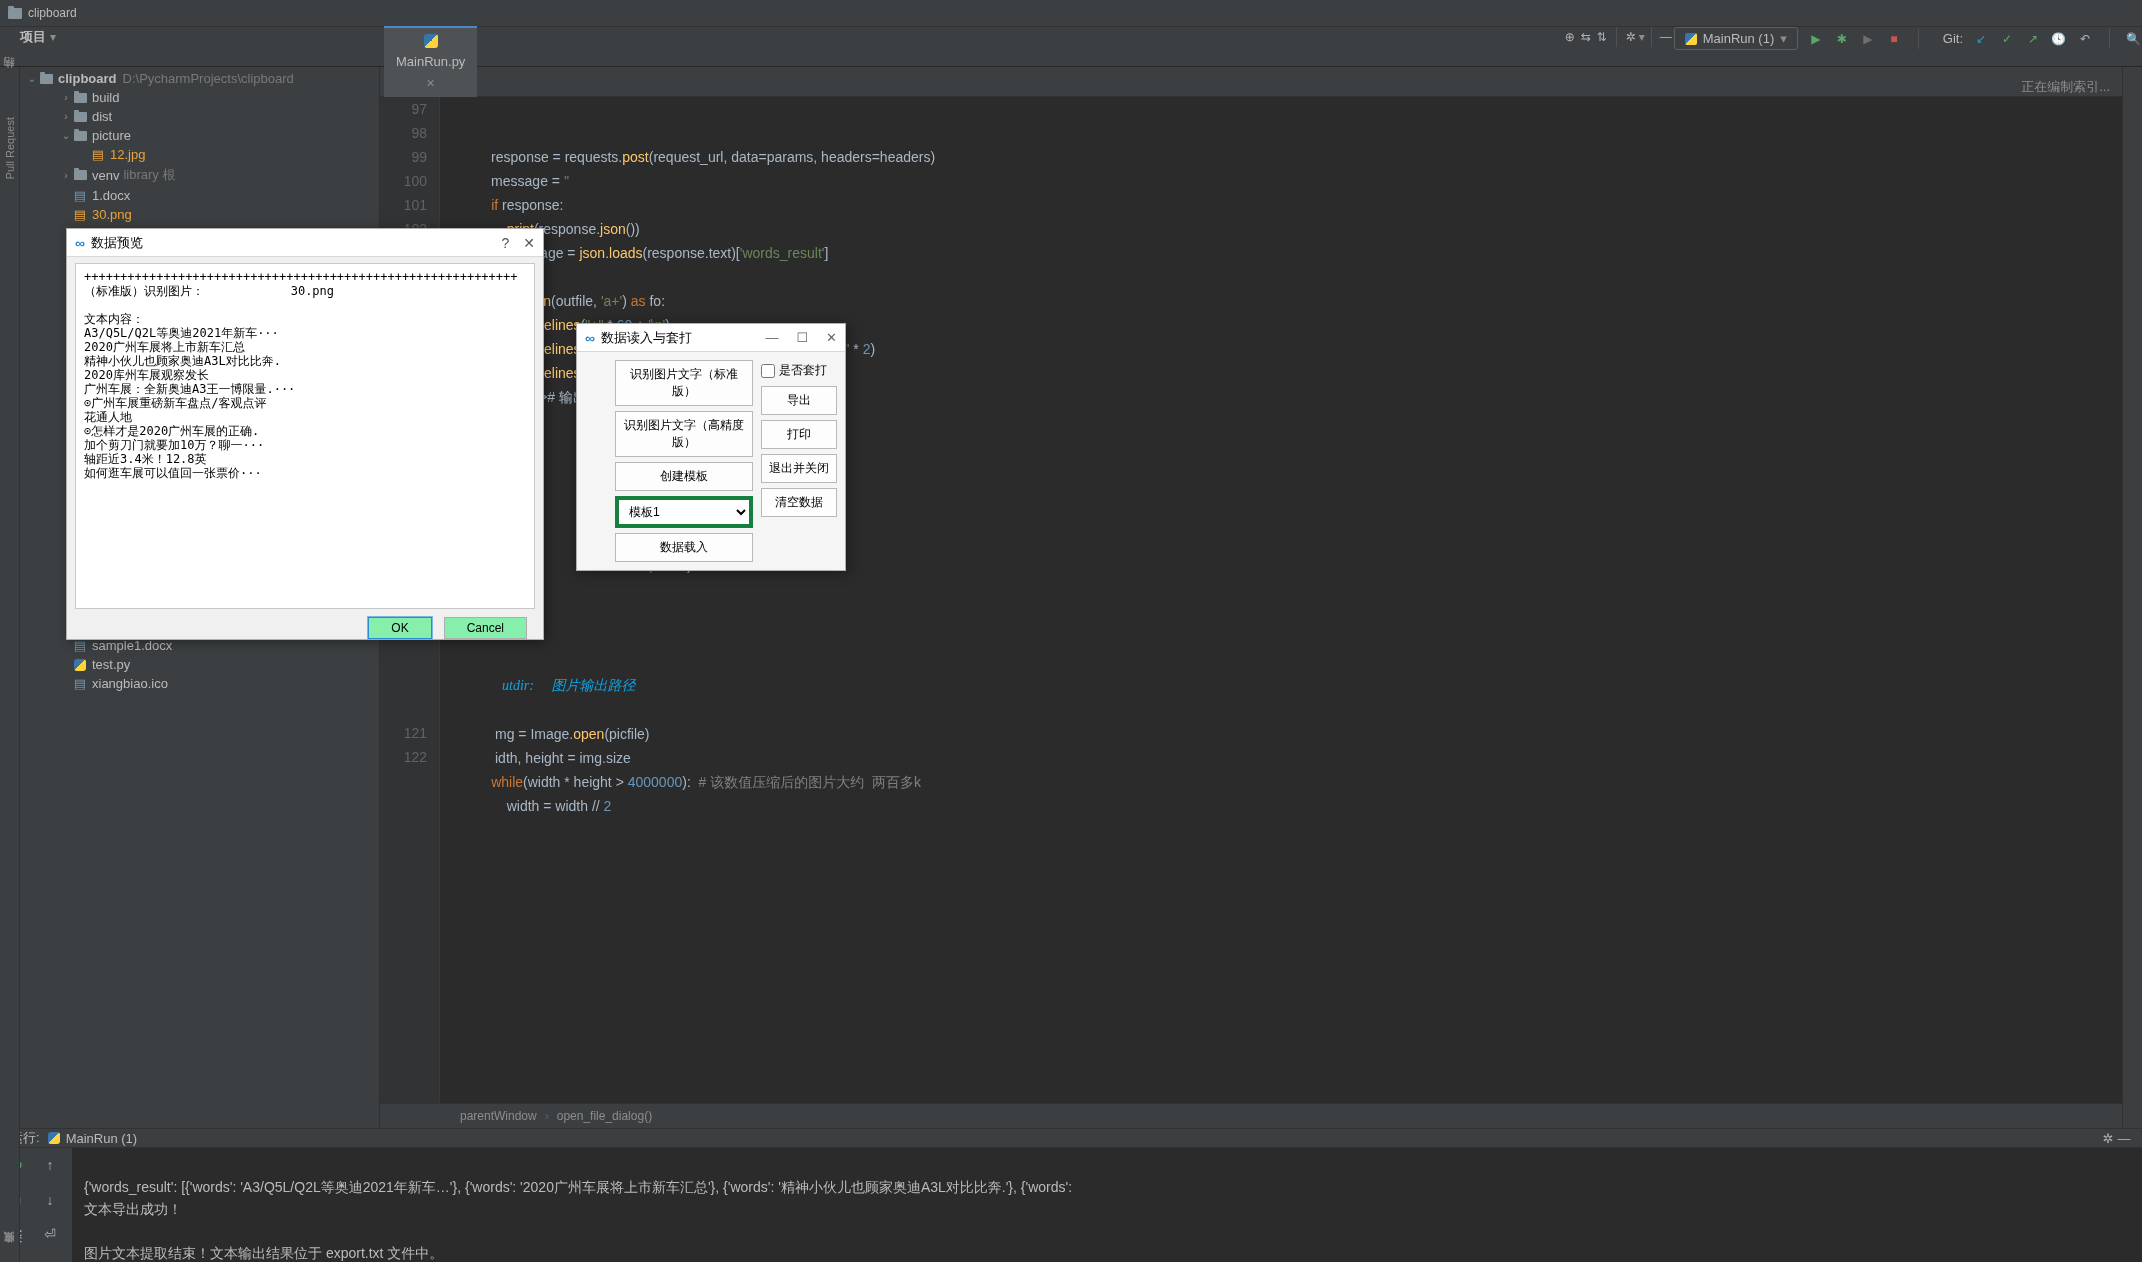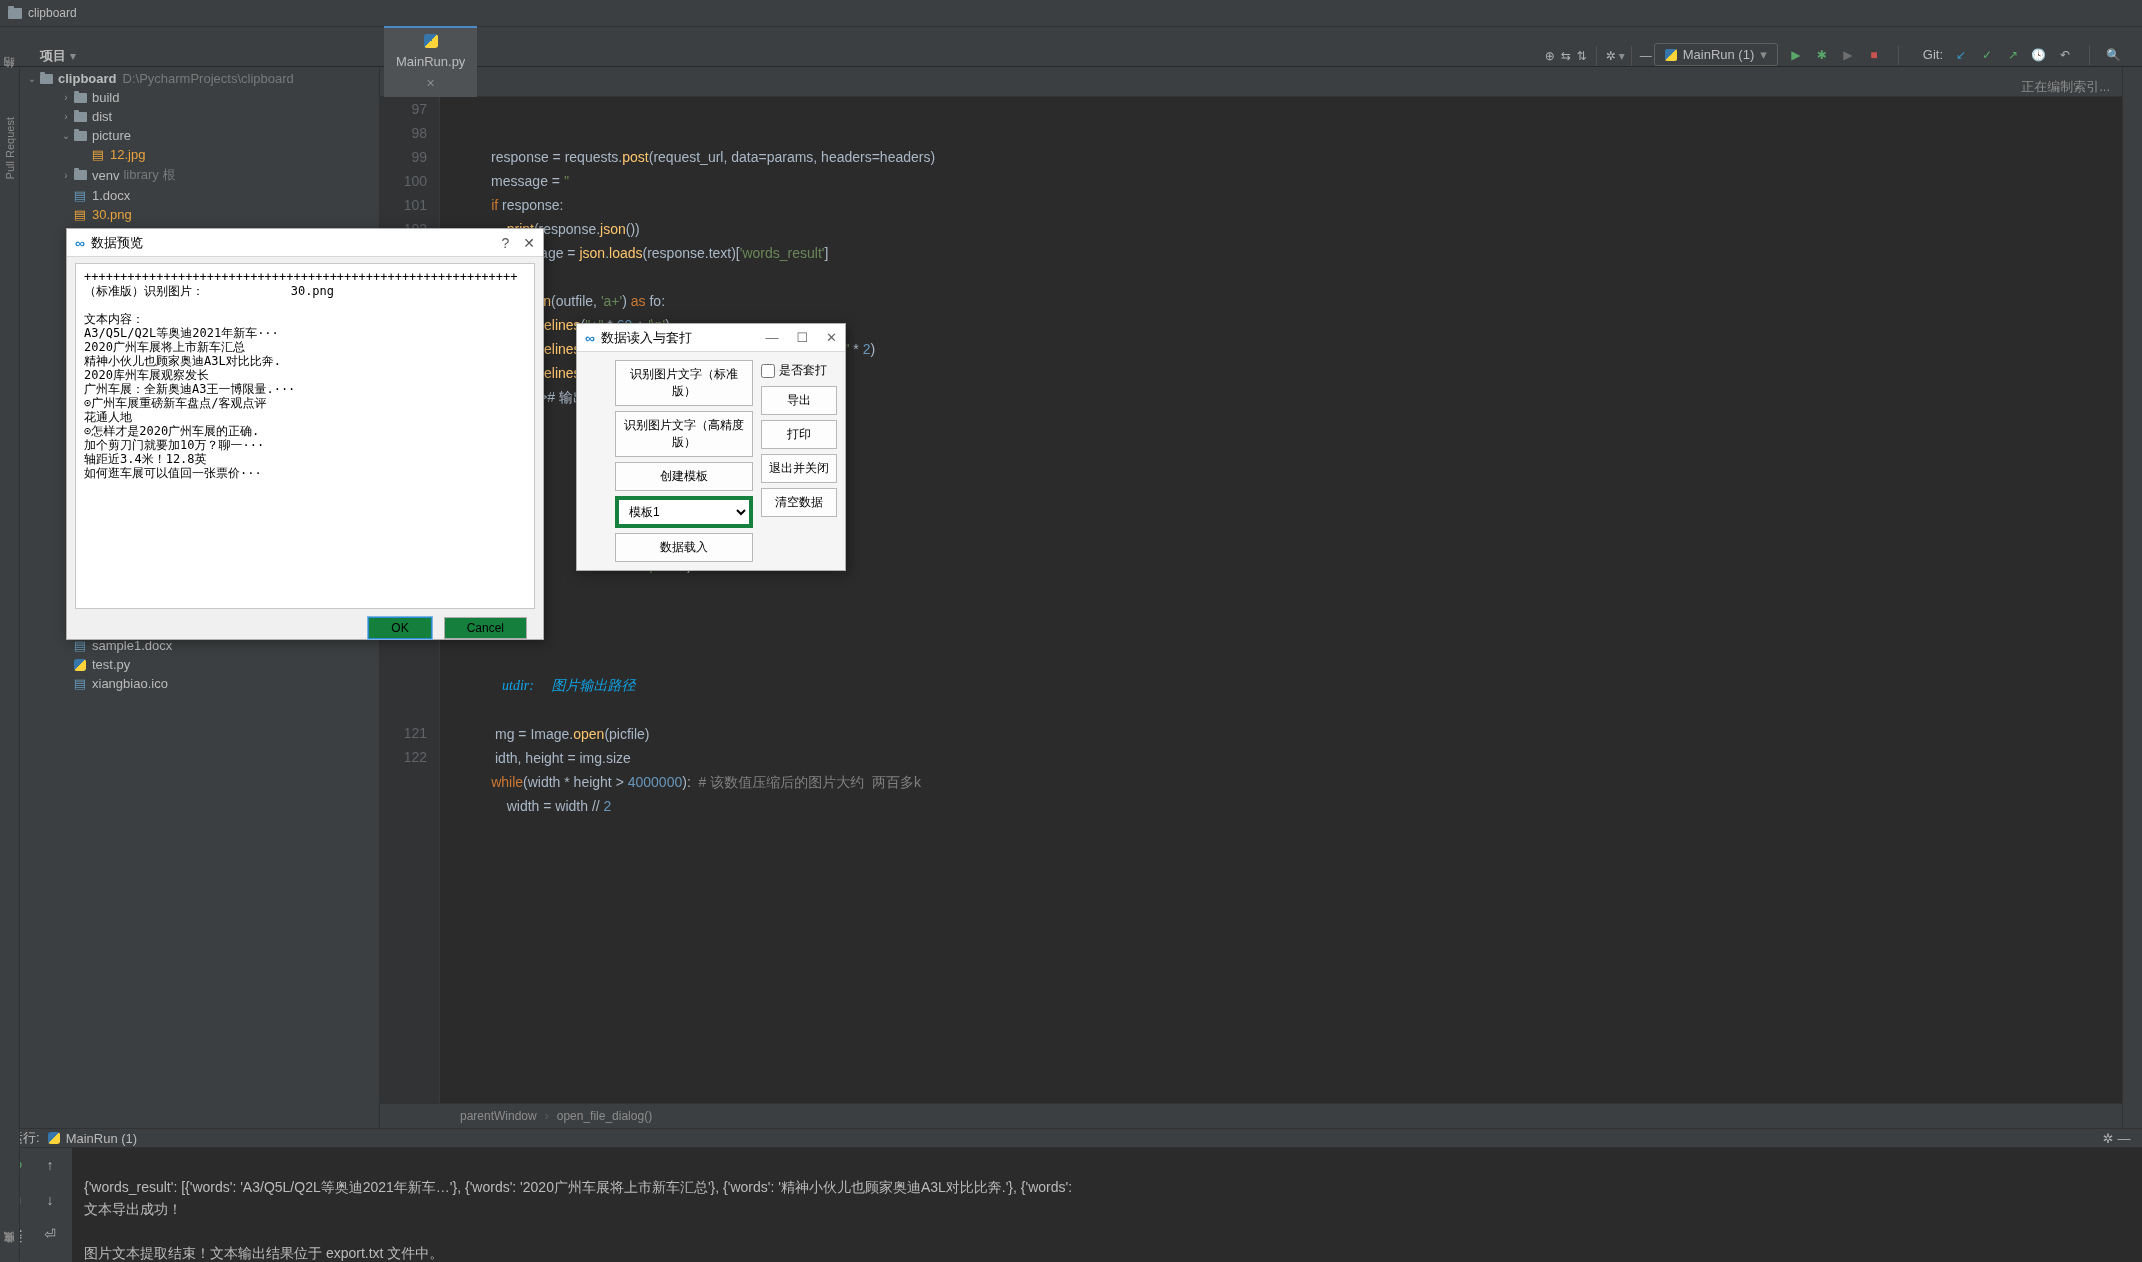--- a/index.html
+++ b/index.html
@@ -4,21 +4,21 @@
 <style>
 * { margin: 0; padding: 0; box-sizing: border-box; font-family: "Microsoft YaHei", "Segoe UI", sans-serif; }
 body { background: #2b2b2b; color: #bbbbbb; font-size: 12px; overflow: hidden; width: 2142px; height: 1262px; position: relative; }
 
 
 .title-bar { background: #3c3f41; height: 27px; display: flex; align-items: center; padding: 0 8px; border-bottom: 1px solid #323232; }
 .title-bar .folder-ico { width: 14px; height: 11px; background: #87939a; margin-right: 6px; border-radius: 1px; position: relative; }
 .title-bar .folder-ico::before { content: ''; position: absolute; top: -2px; left: 0; width: 6px; height: 2px; background: #87939a; border-radius: 1px 1px 0 0; }
 
 
-.toolbar { background: #3c3f41; height: 40px; display: flex; align-items: flex-end; padding: 0 20px; border-bottom: 1px solid #282828; }
+.toolbar { background: #3c3f41; height: 40px; display: flex; align-items: flex-start; padding: 0 0; border-bottom: 1px solid #282828; }
 .toolbar-left { display: flex; align-items: center; flex: 1; }
 .toolbar-right { display: flex; align-items: center; gap: 10px; }
 .project-label { color: #bbbbbb; font-size: 13px; font-weight: bold; }
 .toolbar-icon { width: 16px; height: 16px; display: inline-flex; align-items: center; justify-content: center; cursor: pointer; color: #afb1b3; }
 .toolbar-sep { width: 1px; height: 20px; background: #515151; margin: 0 6px; }
 .run-config { background: #3c3f41; border: 1px solid #5e6060; border-radius: 3px; padding: 3px 10px; display: flex; align-items: center; gap: 6px; font-size: 13px; color: #bbbbbb; }
 .git-label { color: #bbbbbb; font-size: 13px; margin-left: 8px; }
 
 
 .main { display: flex; height: calc(100% - 27px - 40px - 134px); }
@@ -80,21 +80,21 @@
 .dialog { position: absolute; background: #f0f0f0; border: 1px solid #b0b0b0; box-shadow: 2px 2px 12px rgba(0,0,0,0.4); font-family: "Microsoft YaHei", sans-serif; color: #000; }
 .dialog-title { height: 28px; display: flex; align-items: center; padding: 0 8px; font-size: 13px; border-bottom: 1px solid #d8d8d8; background: #ffffff; }
 .dialog-title .q-close { margin-left: auto; display: flex; gap: 14px; color: #555; font-size: 14px; }
 .dialog-title .q-close span { cursor: pointer; }
 .dlg-logo { color: #2185d0; font-weight: bold; font-size: 14px; margin-right: 6px; }
 
 
 #dlg-preview { left: 66px; top: 228px; width: 478px; height: 412px; background: #f0f0f0; }
 #dlg-preview .preview-box { background: #fff; border: 1px solid #c8c8c8; margin: 6px 8px; height: 346px; padding: 6px 8px; font-size: 12px; line-height: 14px; font-family: "SimSun", monospace; overflow: hidden; white-space: pre; }
 #dlg-preview .btn-row { display: flex; justify-content: flex-end; gap: 12px; padding: 2px 16px 8px; }
-.win-btn { background: #15803d; border: 1px solid #adadad; padding: 3px 22px; font-size: 12px; cursor: pointer; }
+.win-btn { background: #86efac; border: 1px solid #adadad; padding: 3px 22px; font-size: 12px; cursor: pointer; }
 .win-btn.primary { border: 1px solid #2a8dd4; outline: 1px solid #7eb4e0; }
 
 
 #dlg-load { left: 576px; top: 323px; width: 270px; background: #f5f5f5; }
 #dlg-load .dialog-title { background: #fff; }
 #dlg-load .win-controls { margin-left: auto; display: flex; gap: 18px; color: #666; font-size: 13px; }
 #dlg-load .win-controls span { cursor: pointer; }
 #dlg-load .load-body { padding: 8px; display: flex; gap: 8px; margin-left: 30px; }
 #dlg-load .col { display: flex; flex-direction: column; gap: 5px; }
 #dlg-load .col.left { flex: 1; }

